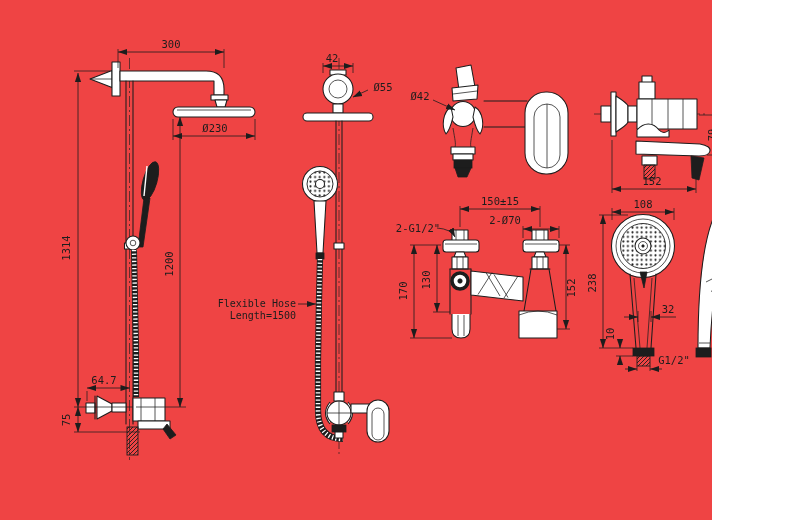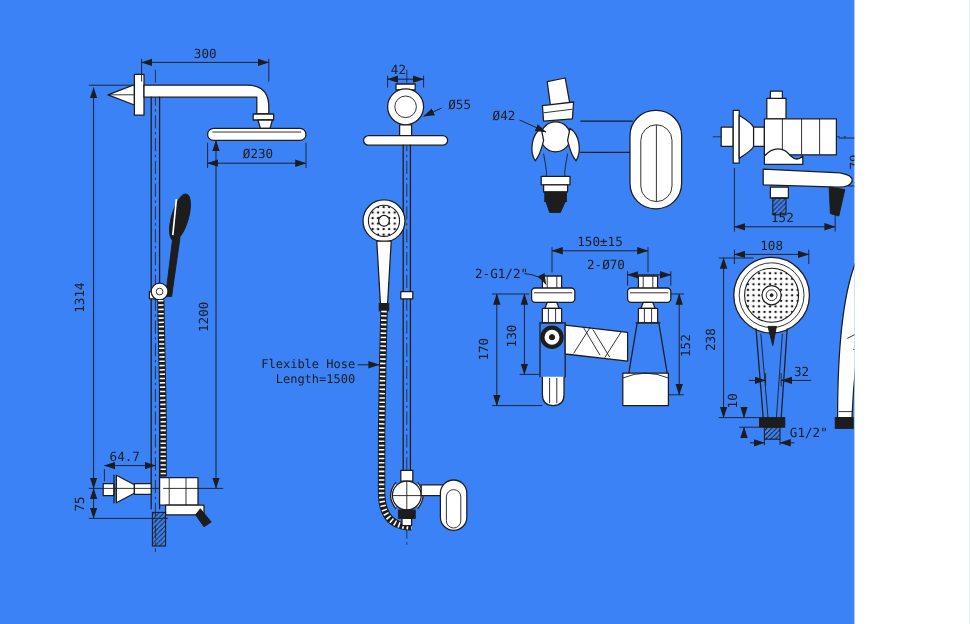--- a/index.html
+++ b/index.html
@@ -1,16 +1,16 @@
 <!DOCTYPE html>
 <html><head>
 <meta charset="utf-8">
 <style>
   html,body{margin:0;padding:0;background:#fff;}
-  .canvas{width:712px;height:520px;background:#3b82f6;position:relative;overflow:hidden;}
+  .canvas{width:712px;height:520px;background:#ef4444;position:relative;overflow:hidden;}
   svg{display:block;}
   .obj{fill:none;stroke:#1d1d1d;stroke-width:1.05;stroke-linejoin:round;stroke-linecap:round;}
   .objf{fill:#ffffff;stroke:#1d1d1d;stroke-width:1.05;stroke-linejoin:round;}
   .dark{fill:#1d1d1d;stroke:#1d1d1d;stroke-width:.8;}
   .thin{fill:none;stroke:#1d1d1d;stroke-width:.75;}
   .cl{fill:none;stroke:#1d1d1d;stroke-width:.65;stroke-dasharray:11 3 2 3;}
   .diml{fill:none;stroke:#1d1d1d;stroke-width:.8;}
   .lbl{font-family:"DejaVu Sans Mono","Liberation Mono",monospace;font-size:10.5px;fill:#1d1d1d;text-anchor:middle;}
   .lbl-s{font-family:"DejaVu Sans Mono","Liberation Mono",monospace;font-size:10px;fill:#1d1d1d;text-anchor:end;}
 </style>

